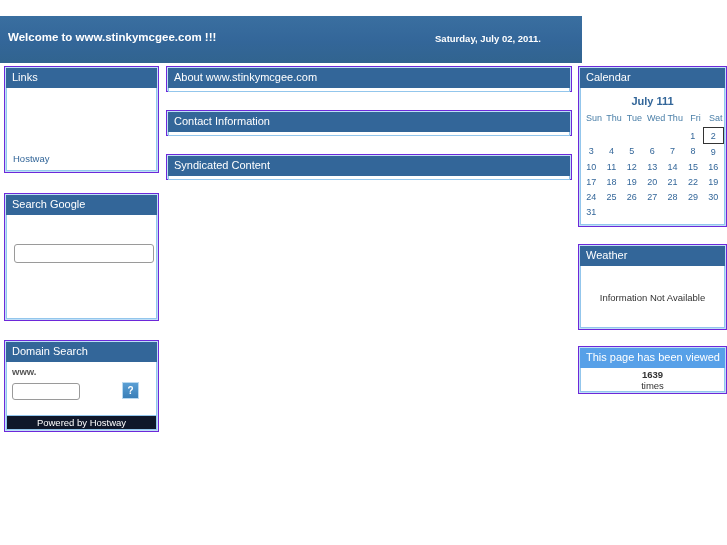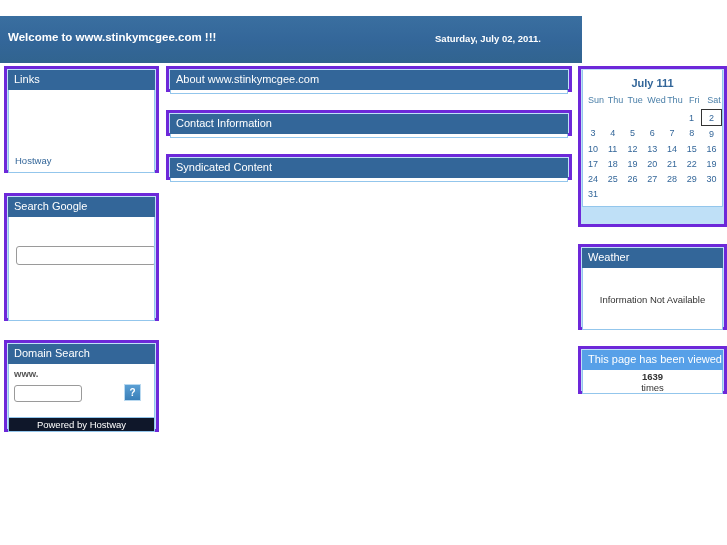--- a/index.html
+++ b/index.html
@@ -42,21 +42,21 @@
     top: 17px;
     color: #ffffff;
     font-size: 9.5px;
     font-weight: bold;
     white-space: nowrap;
   }
 
   
   .panel {
     position: absolute;
-    border: 3px solid #6d28d9;
+    border: 1px solid #6d28d9;
     background: #bfe0f7;
     padding: 1px;
     box-sizing: border-box;
   }
   .panel-head {
     background: #336699;
     color: #ffffff;
     font-size: 11px;
     padding: 4px 6px 5px 6px;
     line-height: 11px;
@@ -289,20 +289,21 @@
   <div class="panel-head">Contact Information</div>
   <div class="panel-body"></div>
 </div>
 
 <div class="panel center-panel" id="synd-panel">
   <div class="panel-head">Syndicated Content</div>
   <div class="panel-body"></div>
 </div>
 
 <div class="panel" id="calendar-panel">
+  <div class="panel-head">Calendar</div>
   <div class="panel-body">
     <div class="cal-title">July 111</div>
     <table class="cal">
       <thead>
         <tr>
           <th>Sun</th>
           <th>Thu</th>
           <th>Tue</th>
           <th>Wed</th>
           <th>Thu</th>

